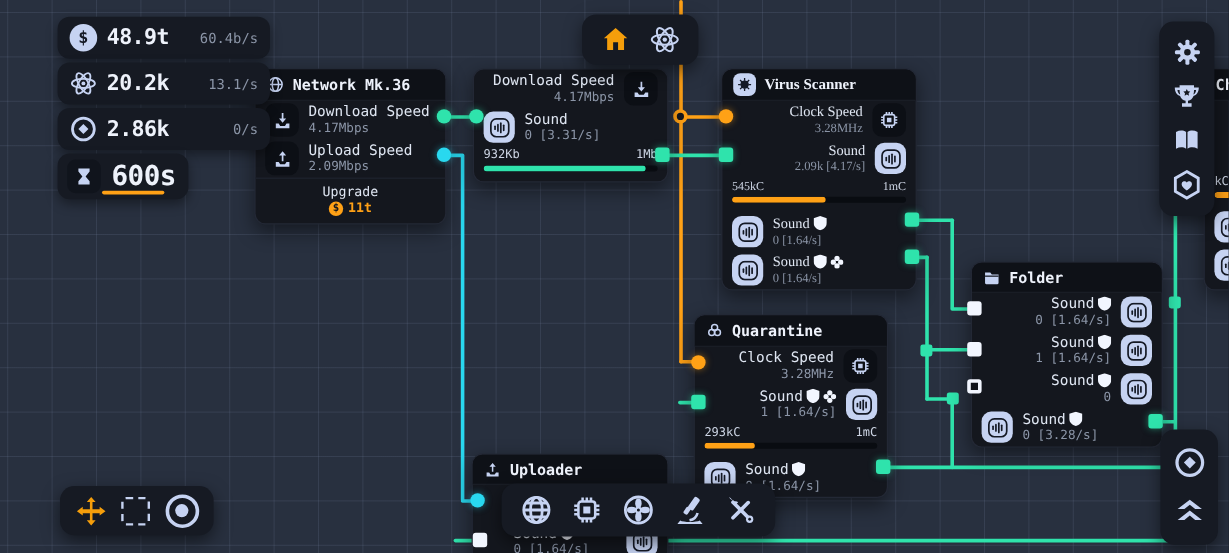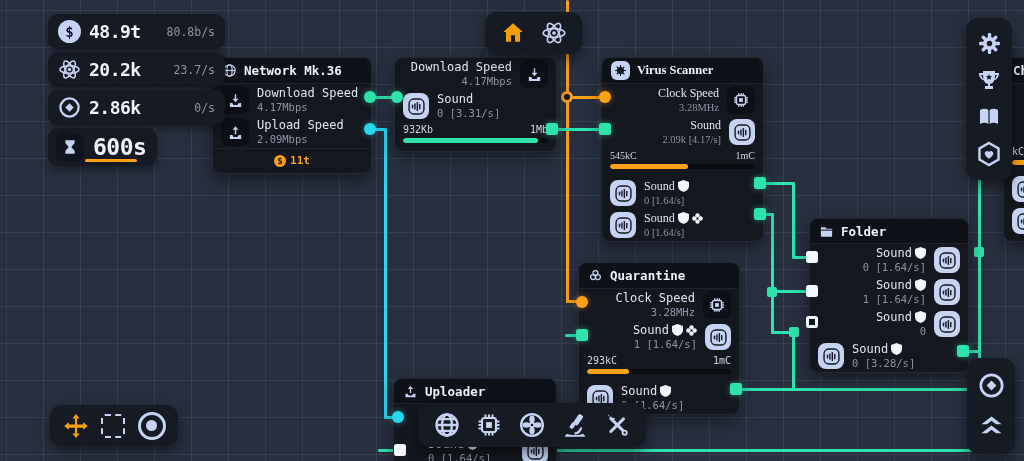--- a/index.html
+++ b/index.html
@@ -131,20 +131,21 @@
             <path d="M12 3l4.2 5H13v6.5h-2V8H7.8z"></path>
             <path d="M4 15.5h3.4l1.8 2.8h5.6l1.8-2.8H20V21H4z"></path>
           </svg>
         </span>
       <span class="cell">
         <span class="lbl">Upload Speed</span>
         <span class="val">2.09Mbps</span>
       </span>
     </div>
     <div class="upgrade">
+      <div class="uplbl">Upgrade</div>
       <div class="upcost">
           <span class="coin">$</span>
         <span>11t</span>
         </div>
     </div>
   </div>
 
   <div class="node" style="left:394px;top:57px;width:161px;">
     <div class="nrow rt">
       <span class="cell">
@@ -546,33 +547,33 @@
               <rect x="15.6" y="8" width="2" height="8" rx="1"></rect>
             </g>
           </svg>
         </span>
     </div>
   </div>
 
   <div class="pill res" style="top:14px">
     <span class="rescircle">$</span>
     <span class="resval">48.9t</span>
-    <span class="resrate">80.8b/s</span>
+    <span class="resrate">60.4b/s</span>
   </div>
   <div class="pill res" style="top:52px">
     <span style="display:flex">
       <svg width="23" height="23" viewBox="0 0 24 24" fill="none" stroke="#c6d3f2" stroke-width="1.6">
           <ellipse cx="12" cy="12" rx="10" ry="4"></ellipse>
           <ellipse cx="12" cy="12" rx="10" ry="4" transform="rotate(60 12 12)"></ellipse>
           <ellipse cx="12" cy="12" rx="10" ry="4" transform="rotate(120 12 12)"></ellipse>
           <circle cx="12" cy="12" r="1.7" fill="#c6d3f2" stroke="none"></circle>
         </svg>
       </span>
     <span class="resval">20.2k</span>
-    <span class="resrate">23.7/s</span>
+    <span class="resrate">13.1/s</span>
   </div>
   <div class="pill res" style="top:90px">
     <span style="display:flex">
       <svg width="23" height="23" viewBox="0 0 24 24">
           <circle cx="12" cy="12" r="9.5" fill="none" stroke="#c6d3f2" stroke-width="2.4"></circle>
           <rect x="8.9" y="8.9" width="6.2" height="6.2" fill="#c6d3f2" transform="rotate(45 12 12)"></rect>
         </svg>
       </span>
     <span class="resval">2.86k</span>
     <span class="resrate">0/s</span>

